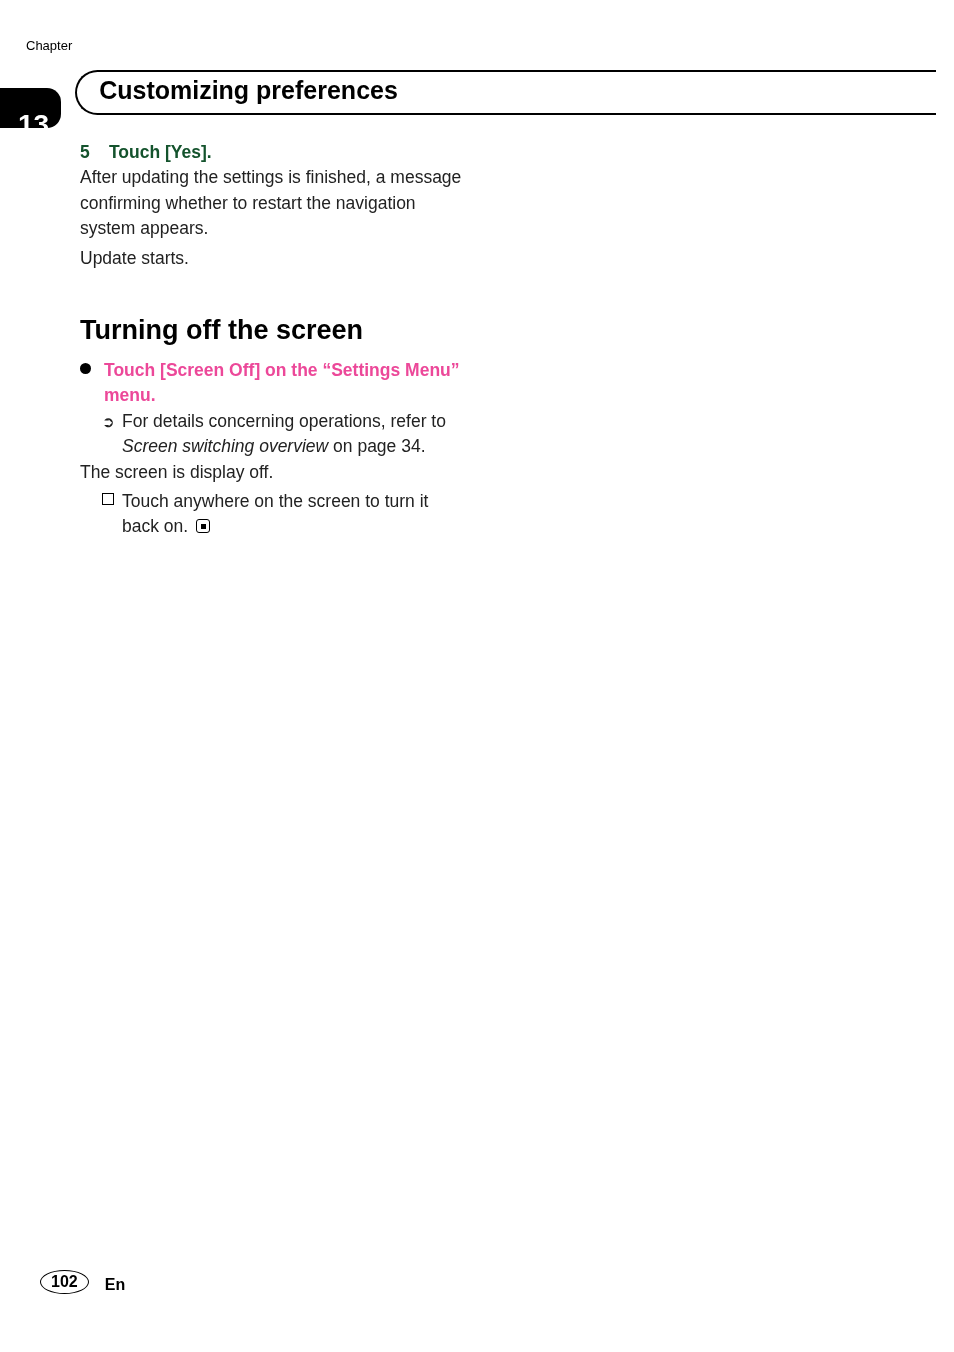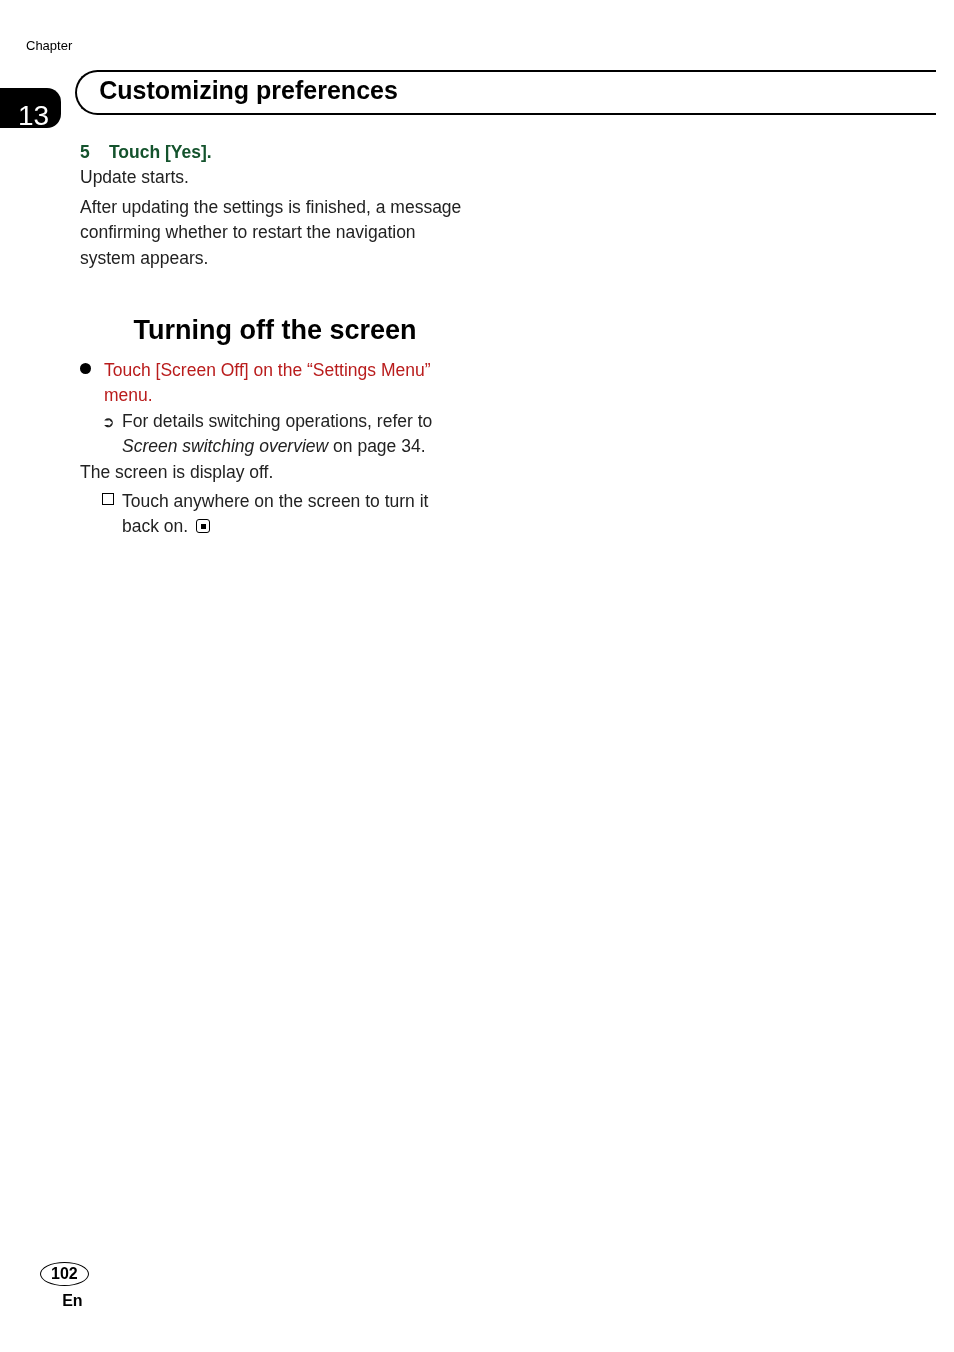--- a/index.html
+++ b/index.html
@@ -27,22 +27,22 @@
       top: 56px;
       left: 0;
       width: 954px;
       display: flex;
       align-items: center;
     }
     .chapter-tab {
       background: #000;
       color: #fff;
       font-size: 28px;
-      font-weight: 400;
-      padding: 12px 12px 4px 18px;
+      font-weight: 700;
+      padding: 21px 12px 4px 18px;
       border-radius: 0 14px 14px 0;
       min-width: 56px;
       text-align: center;
       height: 40px;
       line-height: 32px;
       margin-top: 32px;
     }
     .title-capsule {
       flex: 1;
       border: 2px solid #000;
@@ -109,25 +109,24 @@
       width: 5px;
       height: 5px;
       background: #000;
     }
     .big-heading {
       font-size: 27px;
       font-weight: 900;
       margin-top: 40px;
       margin-bottom: 8px;
       color: #000;
-      text-align: center;
     }
     .bullet-heading {
-      font-weight: normal;
-      color: #b91c1c;
+      font-weight: bold;
+      color: #ec4899;
       position: relative;
       padding-left: 24px;
     }
     .bullet-heading .dot {
       position: absolute;
       left: 0;
       top: 5px;
       width: 11px;
       height: 11px;
       background: #000;
@@ -150,25 +149,24 @@
       width: 12px;
       height: 12px;
       border: 1.5px solid #000;
       background: #fff;
     }
     .italic {
       font-style: italic;
     }
     .footer {
       position: absolute;
-      bottom: 42px;
+      bottom: 58px;
       left: 40px;
       display: flex;
       align-items: center;
-      flex-direction: column;
     }
     .page-oval {
       border: 1.8px solid #000;
       border-radius: 50%;
       padding: 2px 10px;
       font-weight: bold;
       font-size: 16px;
     }
     .lang {
       font-size: 16px;
@@ -189,35 +187,35 @@
   </div>
 </div>
 
 <div class="content">
 
   <div class="block">
     <div class="step-heading">
       <span class="step-num">5</span>
       <span>Touch [Yes].</span>
     </div>
+    <div class="para">After updating the settings is finished, a mes­sage confirming whether to restart the naviga­tion system appears.</div>
     <div class="para">Update starts.</div>
-    <div class="para">After updating the settings is finished, a mes­sage confirming whether to restart the naviga­tion system appears.</div>
   </div>
 
 
   <div class="big-heading">Turning off the screen</div>
 
   <div class="bullet-heading">
     <span class="dot"></span>
     <span>Touch [Screen Off] on the “Settings Menu” menu.</span>
   </div>
 
   <div class="sub-item">
     <span class="arrow">➲</span>
-    <span>For details switching operations, refer to </span><span class="italic">Screen switching overview</span><span> on page 34.</span>
+    <span>For details concerning operations, refer to </span><span class="italic">Screen switching overview</span><span> on page 34.</span>
   </div>
 
   <div class="para">The screen is display off.</div>
 
   <div class="sub-item">
     <span class="box"></span>
     <span>Touch anywhere on the screen to turn it back on.</span>
     <span class="end-mark"></span>
   </div>
 

